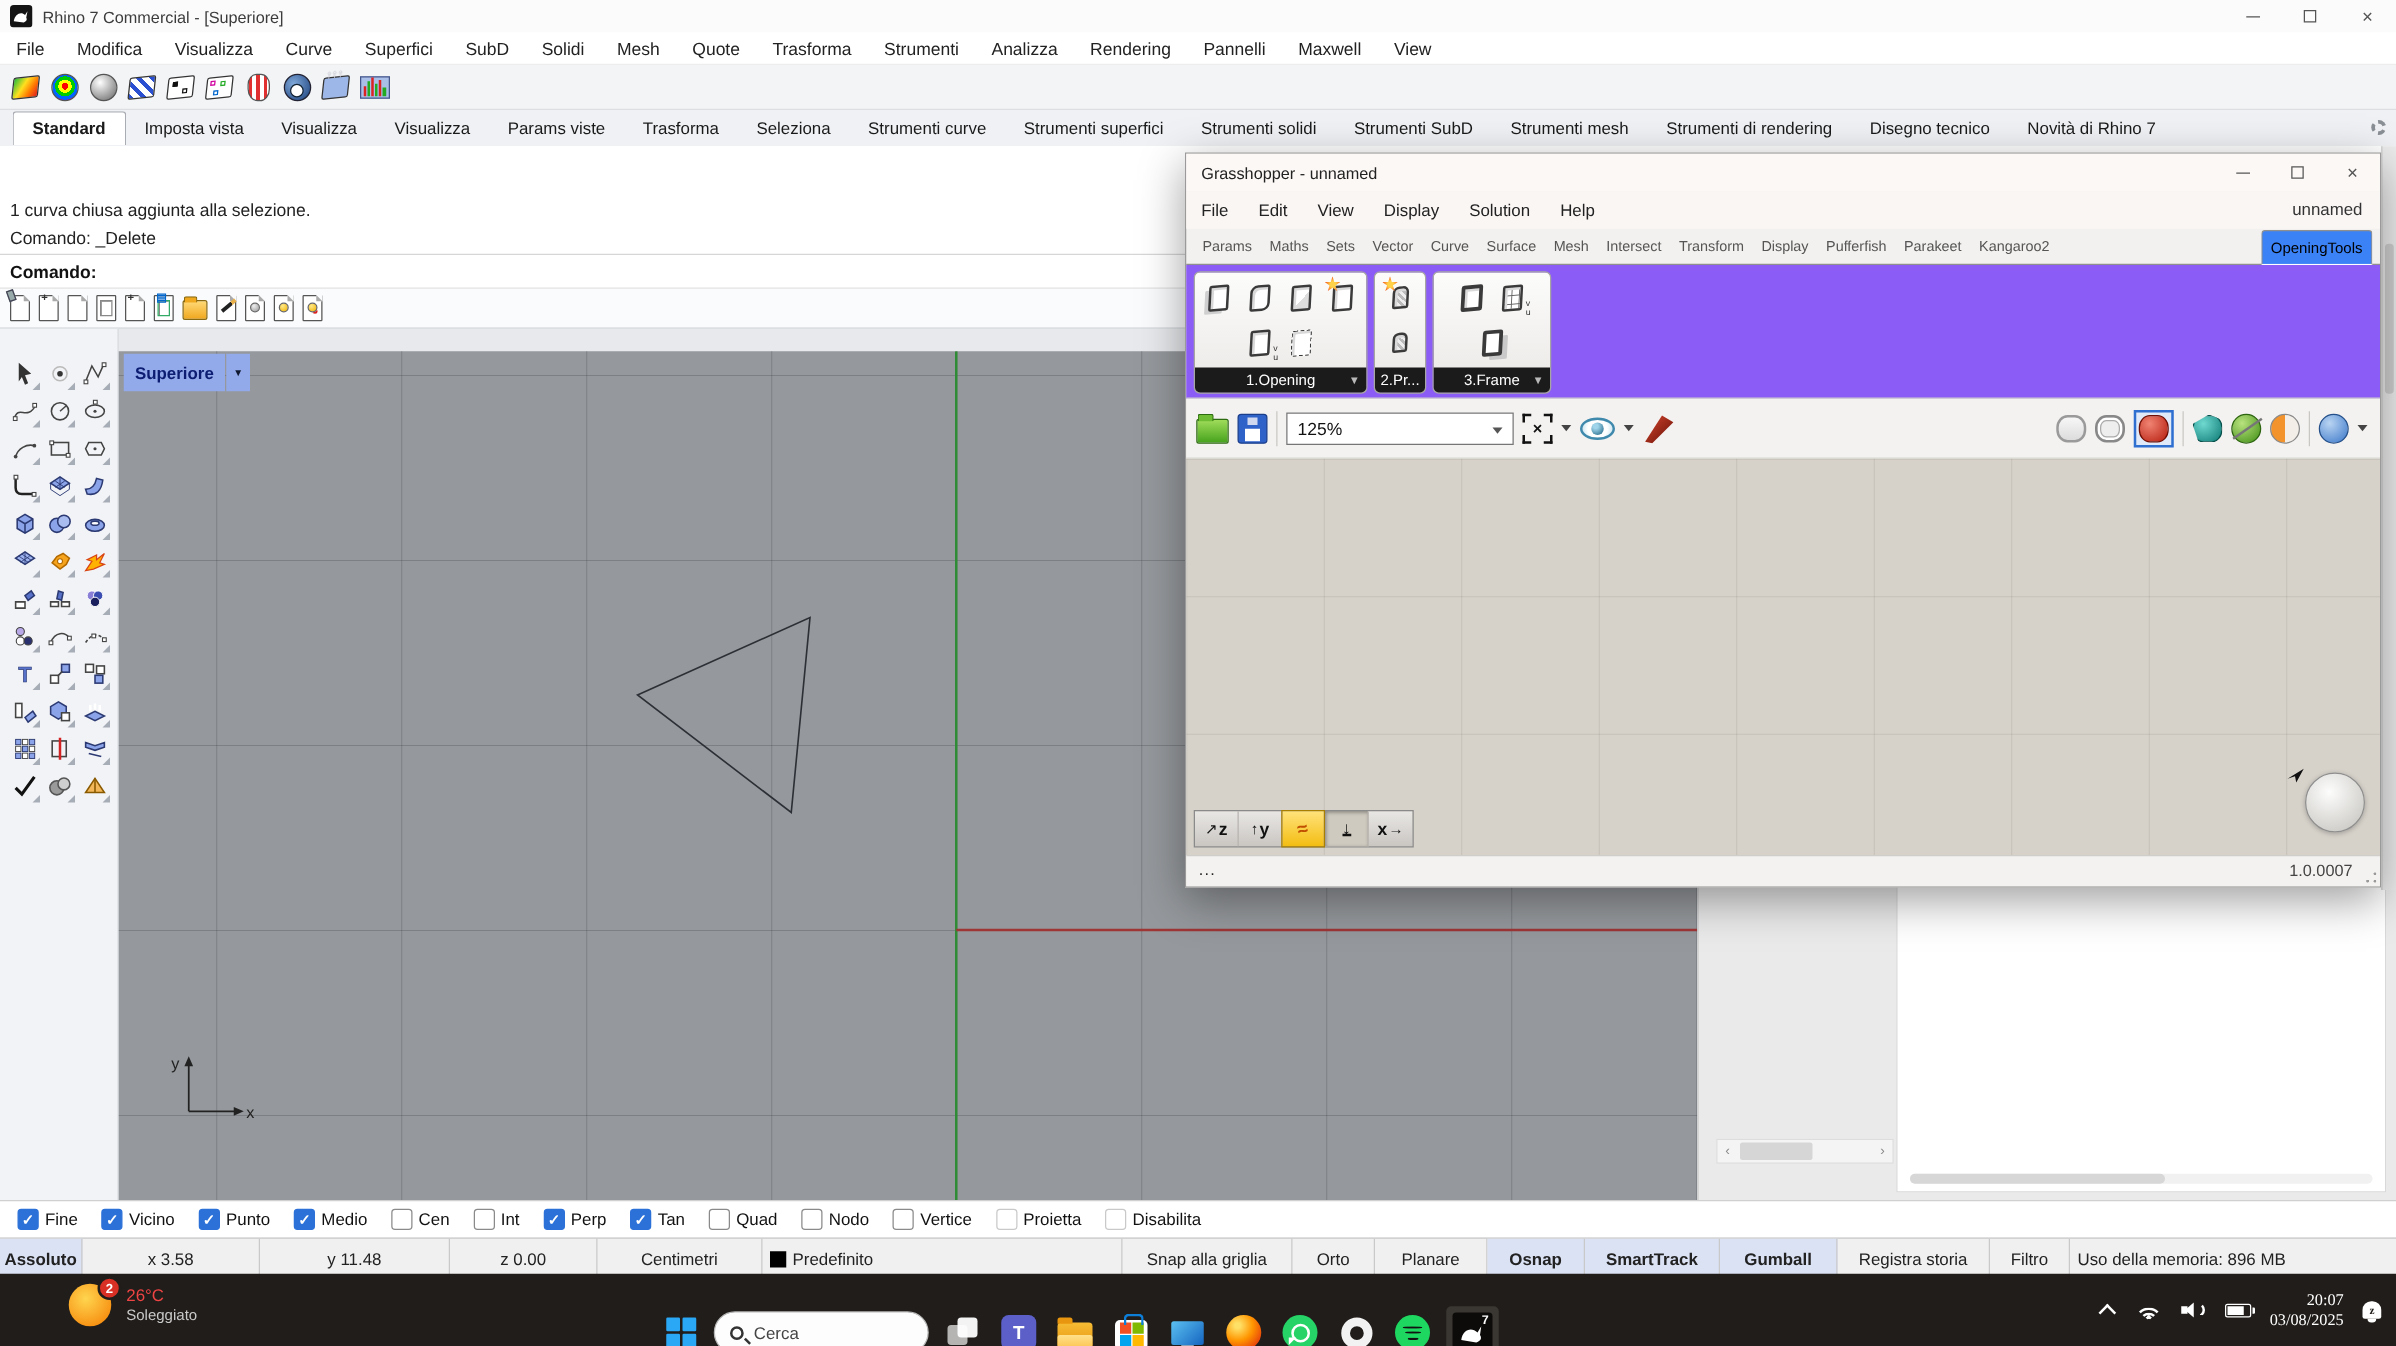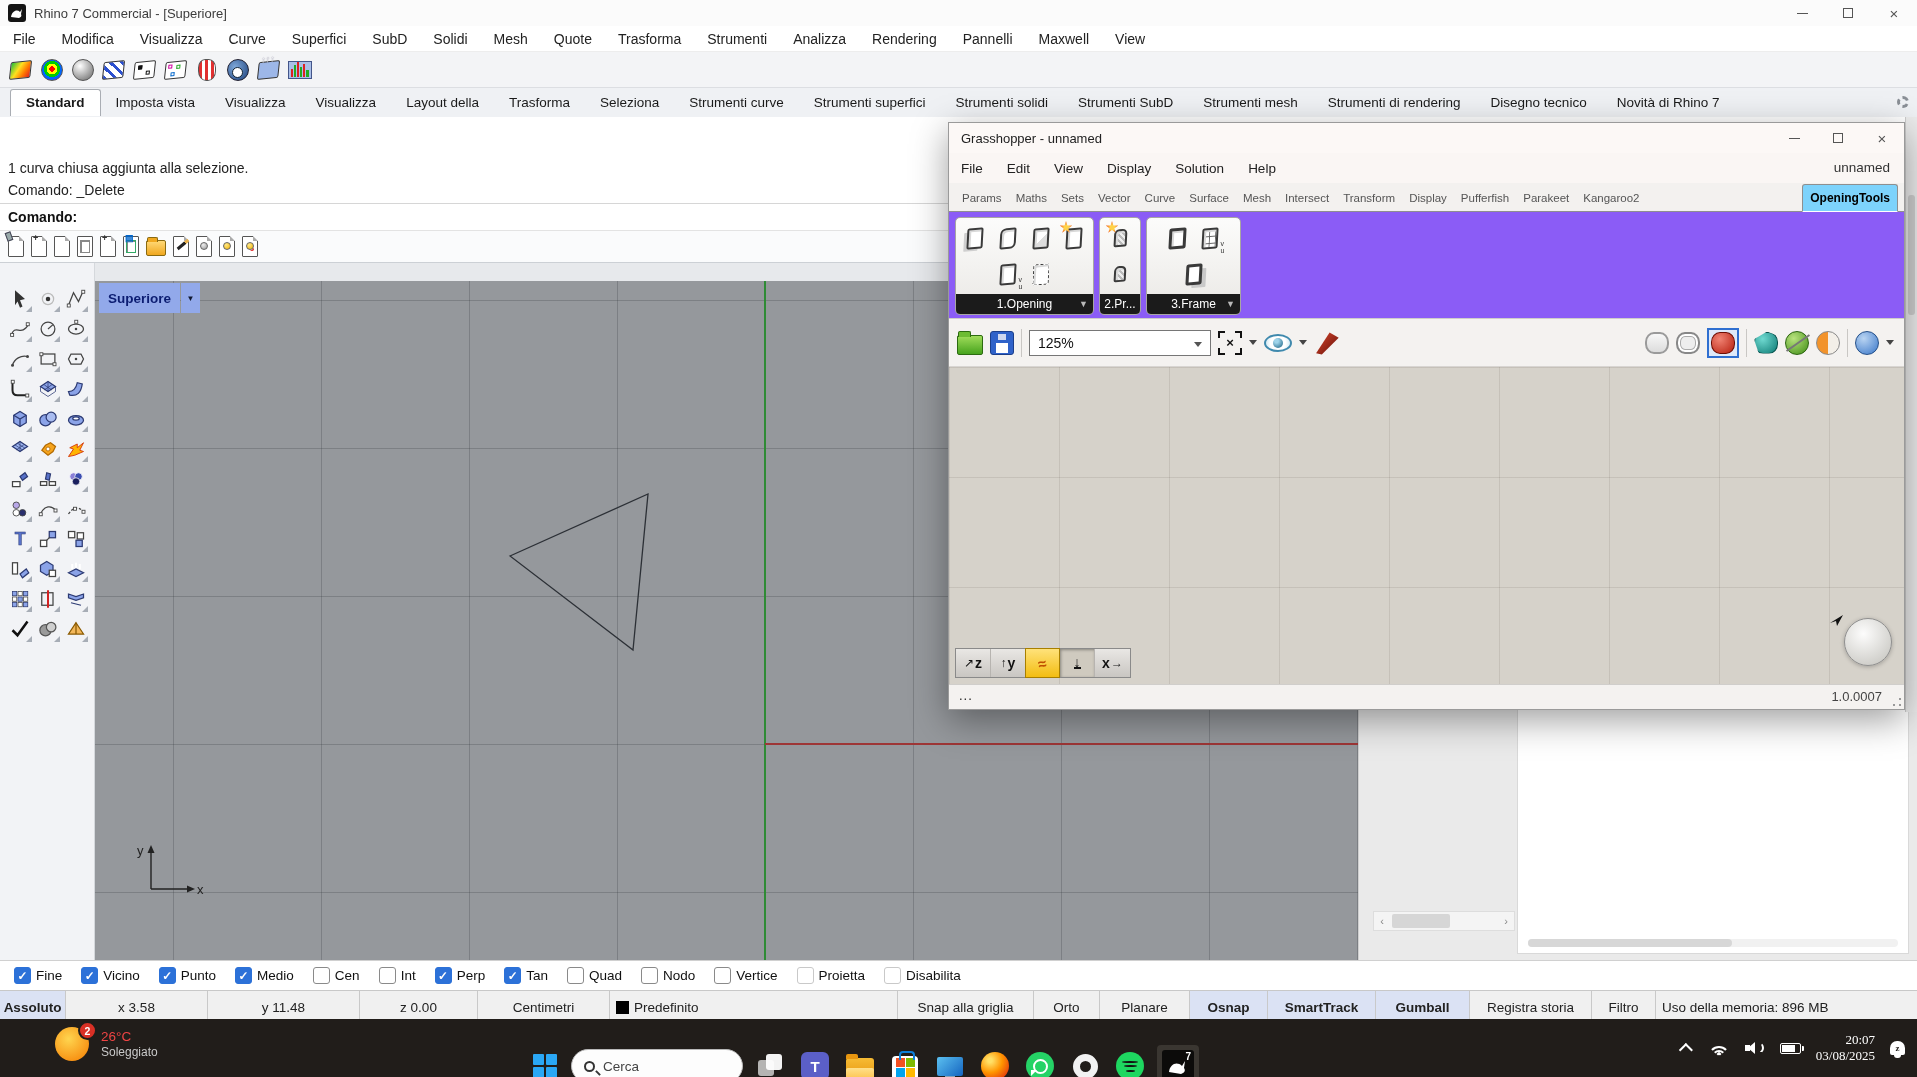--- a/index.html
+++ b/index.html
@@ -126,22 +126,22 @@
   .gh{left:948px;top:122px;width:957px;height:588px;background:#f3f1ef;border:1px solid #9a9a9a;z-index:50;
       box-shadow:0 10px 34px rgba(0,0,0,.38);}
   .gh-title{position:absolute;left:0;top:0;right:0;height:30px;background:#fcf8f6;display:flex;align-items:center;padding-left:12px;font-size:13px;color:#222;}
   .gh-btns{position:absolute;right:0;top:0;height:30px;display:flex;}
   .gh-btns .wb{width:44px;height:30px;}
   .gh-menu{position:absolute;left:0;top:30px;right:0;height:30px;display:flex;align-items:center;background:#faf6f4;}
   .gh-mi{padding:0 12px;font-size:13.5px;color:#222;}
   .gh-docname{position:absolute;right:14px;top:30px;line-height:30px;font-size:13.5px;color:#333;}
   .gh-tabs{position:absolute;left:0;top:60px;right:0;height:29px;display:flex;align-items:flex-end;padding:0 6px;border-bottom:1px solid #8f8f8f;}
   .gtab{padding:0 7px;font-size:11.5px;color:#555;line-height:26px;white-space:nowrap;}
-  .gtab.active{margin-left:auto;background:#7dd3fc;border:1px solid #8f8f8f;border-bottom:1px solid #fff;border-radius:3px 3px 0 0;
-               color:#000;font-weight:bold;margin-bottom:-1px;font-size:12px;}
+  .gtab.active{margin-left:auto;background:#3b82f6;border:1px solid #8f8f8f;border-bottom:1px solid #fff;border-radius:3px 3px 0 0;
+               color:#000;font-weight:normal;margin-bottom:-1px;font-size:12px;}
   .gh-panel{position:absolute;left:0;top:89px;right:0;height:107px;background:#8b5cf6;border-bottom:1px solid #cfcdca;}
   .ggroup{position:absolute;top:5px;border:1px solid #a8a6a3;border-radius:5px;background:linear-gradient(#fcfcfb,#eae8e5);
           display:flex;flex-direction:column;}
   .gicons{flex:1;display:flex;flex-wrap:wrap;align-content:center;justify-content:center;padding:2px;}
   .gpane{width:33px;height:36px;display:flex;align-items:center;justify-content:center;position:relative;}
   .pane{width:16px;height:21px;background:#fff;border:2px solid #3a3a3a;border-radius:2px;transform:skewX(-8deg) rotate(-5deg);
         box-shadow:inset 2px 2px 0 #d9d9d9;}
   .pane.dbl{box-shadow:-4px 3px 0 -1px #cfcfcf,inset 2px 2px 0 #d9d9d9;}
   .pane.dots{border-style:dashed;border-width:1.5px;}
   .pane.hatch{background:repeating-linear-gradient(45deg,#bbb 0 2px,#eee 2px 4px);}
@@ -361,21 +361,21 @@
           <i class="g" style="height:7px;"></i>
         </div>
       </div>
   </div>
 
   <div class="abs tabrow">
     <span class="rtab active">Standard</span>
     <span class="rtab">Imposta vista</span>
     <span class="rtab">Visualizza</span>
     <span class="rtab">Visualizza</span>
-    <span class="rtab">Layout della</span>
+    <span class="rtab">Params viste</span>
     <span class="rtab">Trasforma</span>
     <span class="rtab">Seleziona</span>
     <span class="rtab">Strumenti curve</span>
     <span class="rtab">Strumenti superfici</span>
     <span class="rtab">Strumenti solidi</span>
     <span class="rtab">Strumenti SubD</span>
     <span class="rtab">Strumenti mesh</span>
     <span class="rtab">Strumenti di rendering</span>
     <span class="rtab">Disegno tecnico</span>
     <span class="rtab">Novità di Rhino 7</span>

